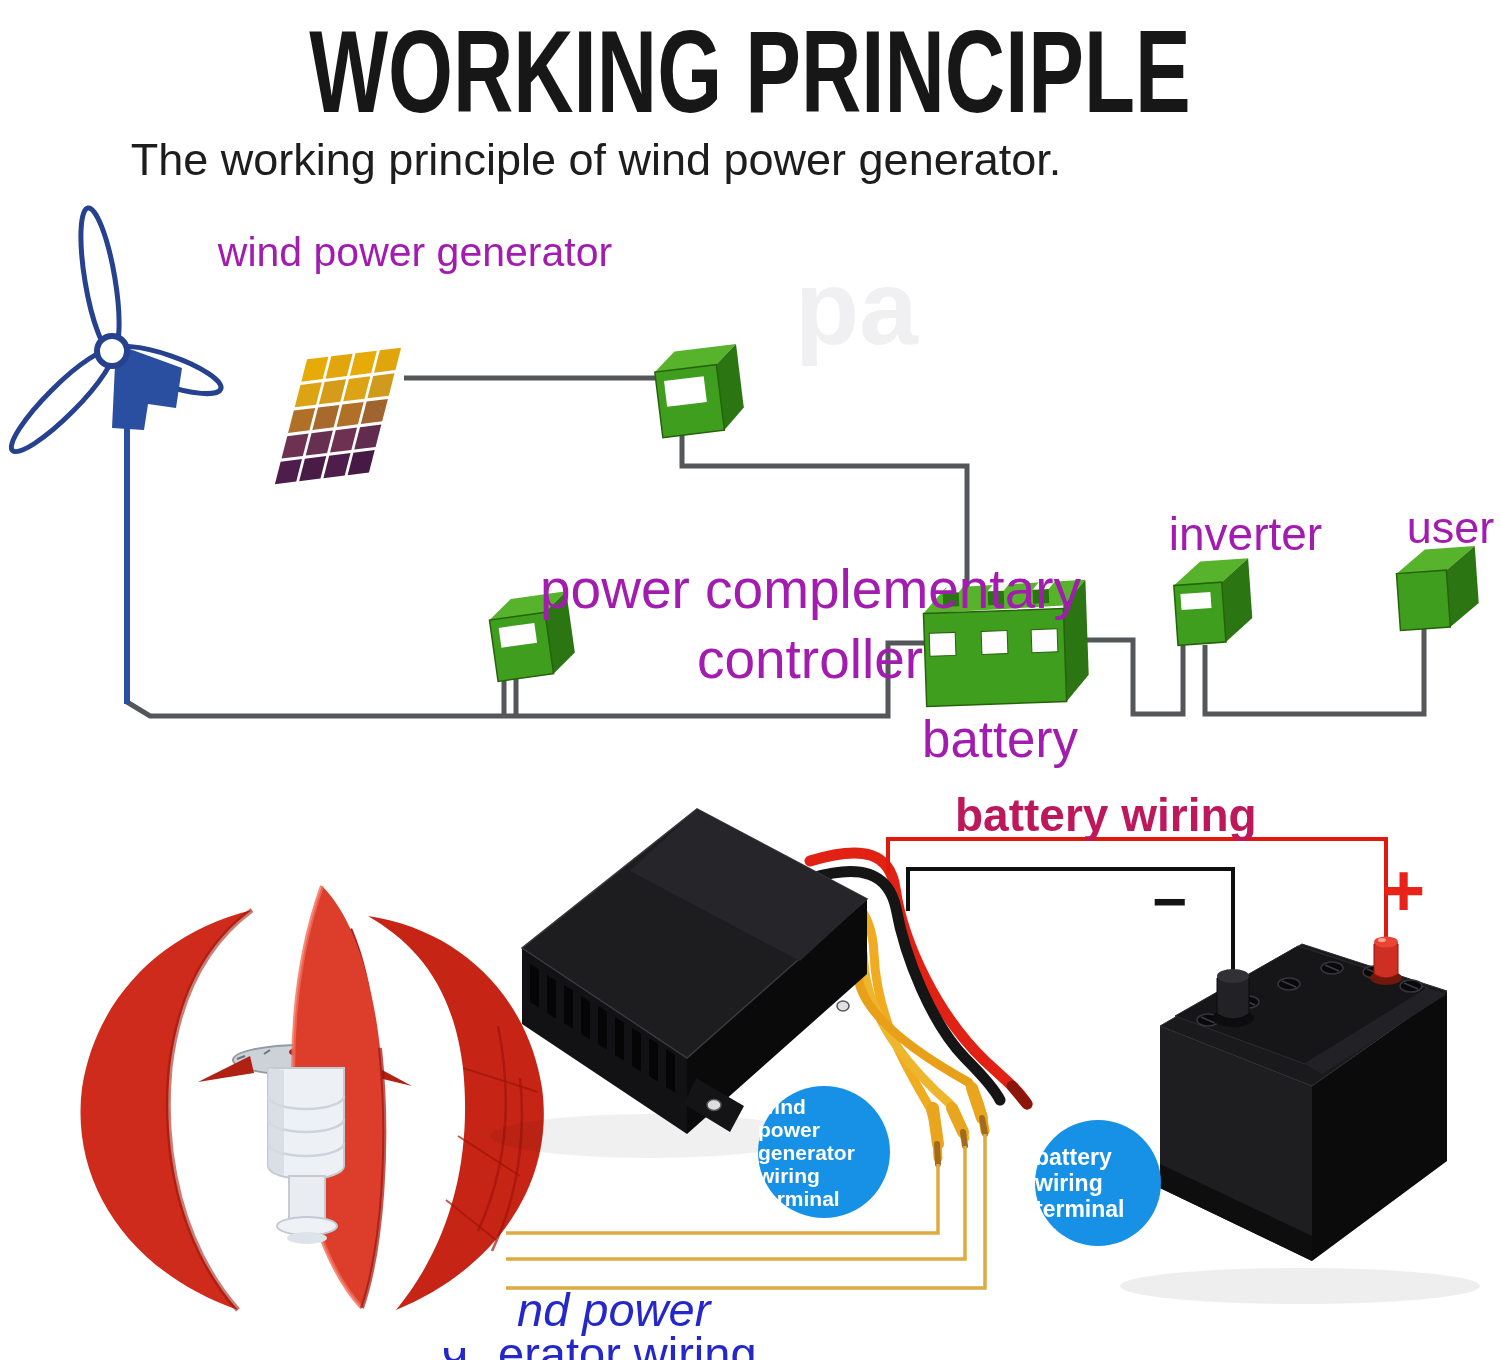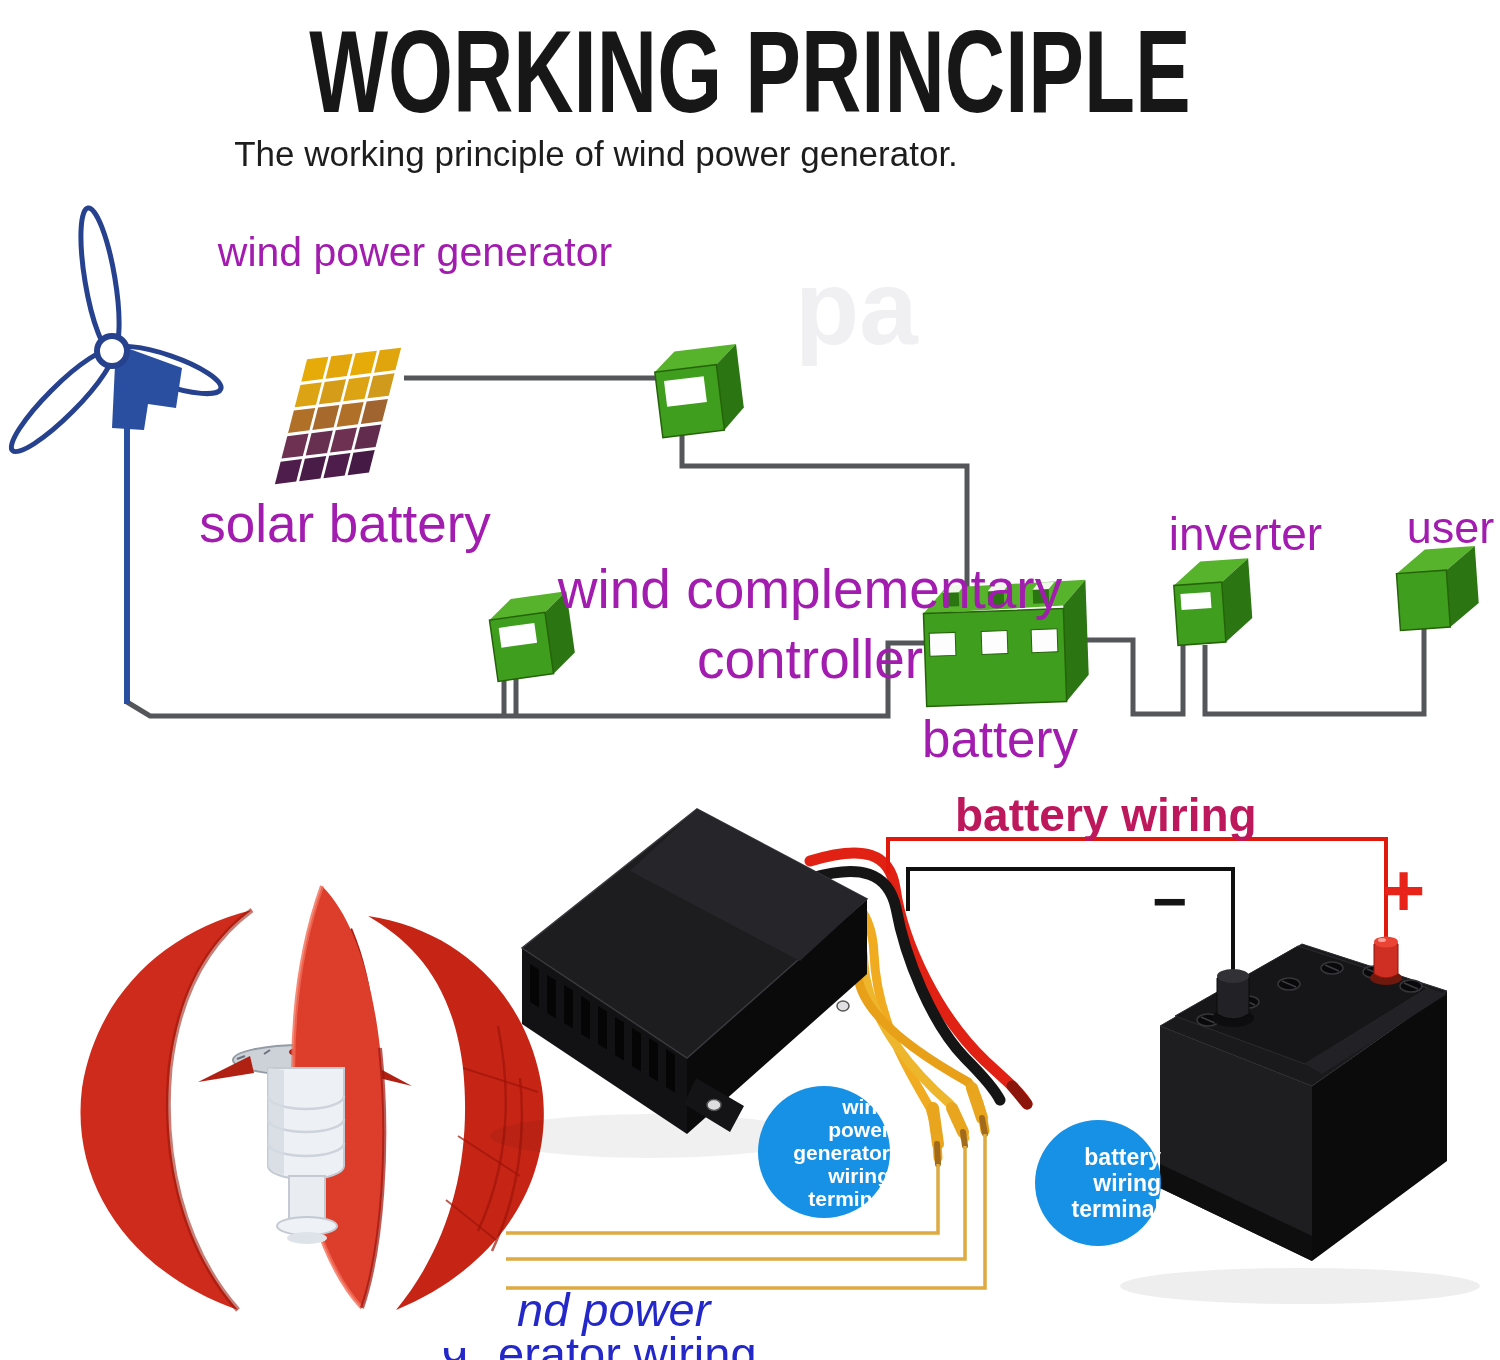--- a/index.html
+++ b/index.html
@@ -4,33 +4,33 @@
 <style>
   html,body{margin:0;padding:0;background:#fff;}
   #canvas{position:relative;width:1500px;height:1360px;background:#ffffff;overflow:hidden;
           font-family:"Liberation Sans", sans-serif;margin-top:16px;}
   .abs{position:absolute;}
   svg{position:absolute;left:0;top:0;}
   .lbl{color:#a21caf;text-align:center;white-space:nowrap;}
   #title{left:0;top:0;width:1500px;text-align:center;font-size:116px;line-height:112px;
          font-weight:700;color:#171717;transform:scaleX(0.72);transform-origin:50% 0;
          letter-spacing:0px;}
-  #subtitle{left:0;top:118px;width:1192px;text-align:center;font-size:35px;color:#1d1d1d;}
+  #subtitle{left:0;top:118px;width:1192px;text-align:center;font-size:45px;color:#1d1d1d;}
   #watermark{left:795px;top:232px;font-size:105px;font-weight:700;color:#f0f0f2;}
   #lbl-wpg{left:180px;top:213px;width:470px;font-size:41px;}
   #lbl-solar{left:165px;top:477px;width:360px;font-size:53px;}
   #lbl-ctrl{left:540px;top:538px;width:540px;font-size:55px;line-height:70px;}
   #lbl-batt{left:900px;top:694px;width:200px;font-size:51px;}
   #lbl-inv{left:1138px;top:491px;width:215px;font-size:46px;}
   #lbl-user{left:1388px;top:486px;width:125px;font-size:45px;}
   #lbl-bw{left:955px;top:772px;width:280px;font-size:46px;font-weight:600;color:#be185d;}
   #minus{left:1152px;top:856px;font-size:60px;line-height:60px;font-weight:700;color:#141414;}
   #plus{left:1382px;top:838px;font-size:74px;line-height:74px;font-weight:600;color:#e8241a;}
   .callout{border-radius:50%;background:#1691e6;color:#fff;display:flex;flex-direction:column;
-           align-items:flex-end;justify-content:center;text-align:center;font-weight:700;}
+           align-items:flex-start;justify-content:center;text-align:center;font-weight:700;}
   #co1{left:758px;top:1070px;width:132px;height:132px;font-size:21px;line-height:23px;}
   #co2{left:1035px;top:1104px;width:126px;height:126px;font-size:23px;line-height:26px;}
   .caption{color:#2428c8;font-weight:500;white-space:nowrap;}
   #cap1{left:517px;top:1266px;font-size:47px;font-style:italic;}
   #cap2{left:498px;top:1310px;font-size:47px;}
   #capfrag{left:442px;top:1332px;width:64px;height:28px;overflow:hidden;}
   #capfrag span{display:block;margin-top:-30px;font-size:47px;color:#2428c8;font-weight:500;}
 </style>
 </head>
 <body>
@@ -227,23 +227,22 @@
       <ellipse cx="1382" cy="924" rx="4" ry="2" fill="#ffffff" opacity="0.5"></ellipse>
     </g>
   </g>
 </svg>
 
 <div id="title" class="abs lbl">WORKING PRINCIPLE</div>
 <div id="subtitle" class="abs lbl">The working principle of wind power generator.</div>
 <div id="watermark" class="abs">pa</div>
 
 <div id="lbl-wpg" class="abs lbl">wind power generator</div>
-<div id="lbl-solar" class="abs lbl">solar battery</div>
 <div id="lbl-ctrl" class="abs lbl">
-  <span style="display:block">wind complementary</span>
+  <span style="display:block">power complementary</span>
   <span style="display:block">controller</span>
 </div>
 <div id="lbl-batt" class="abs lbl">battery</div>
 <div id="lbl-inv" class="abs lbl">inverter</div>
 <div id="lbl-user" class="abs lbl">user</div>
 
 <div id="lbl-bw" class="abs lbl">battery wiring</div>
 <div id="minus" class="abs">−</div>
 <div id="plus" class="abs">+</div>
 

